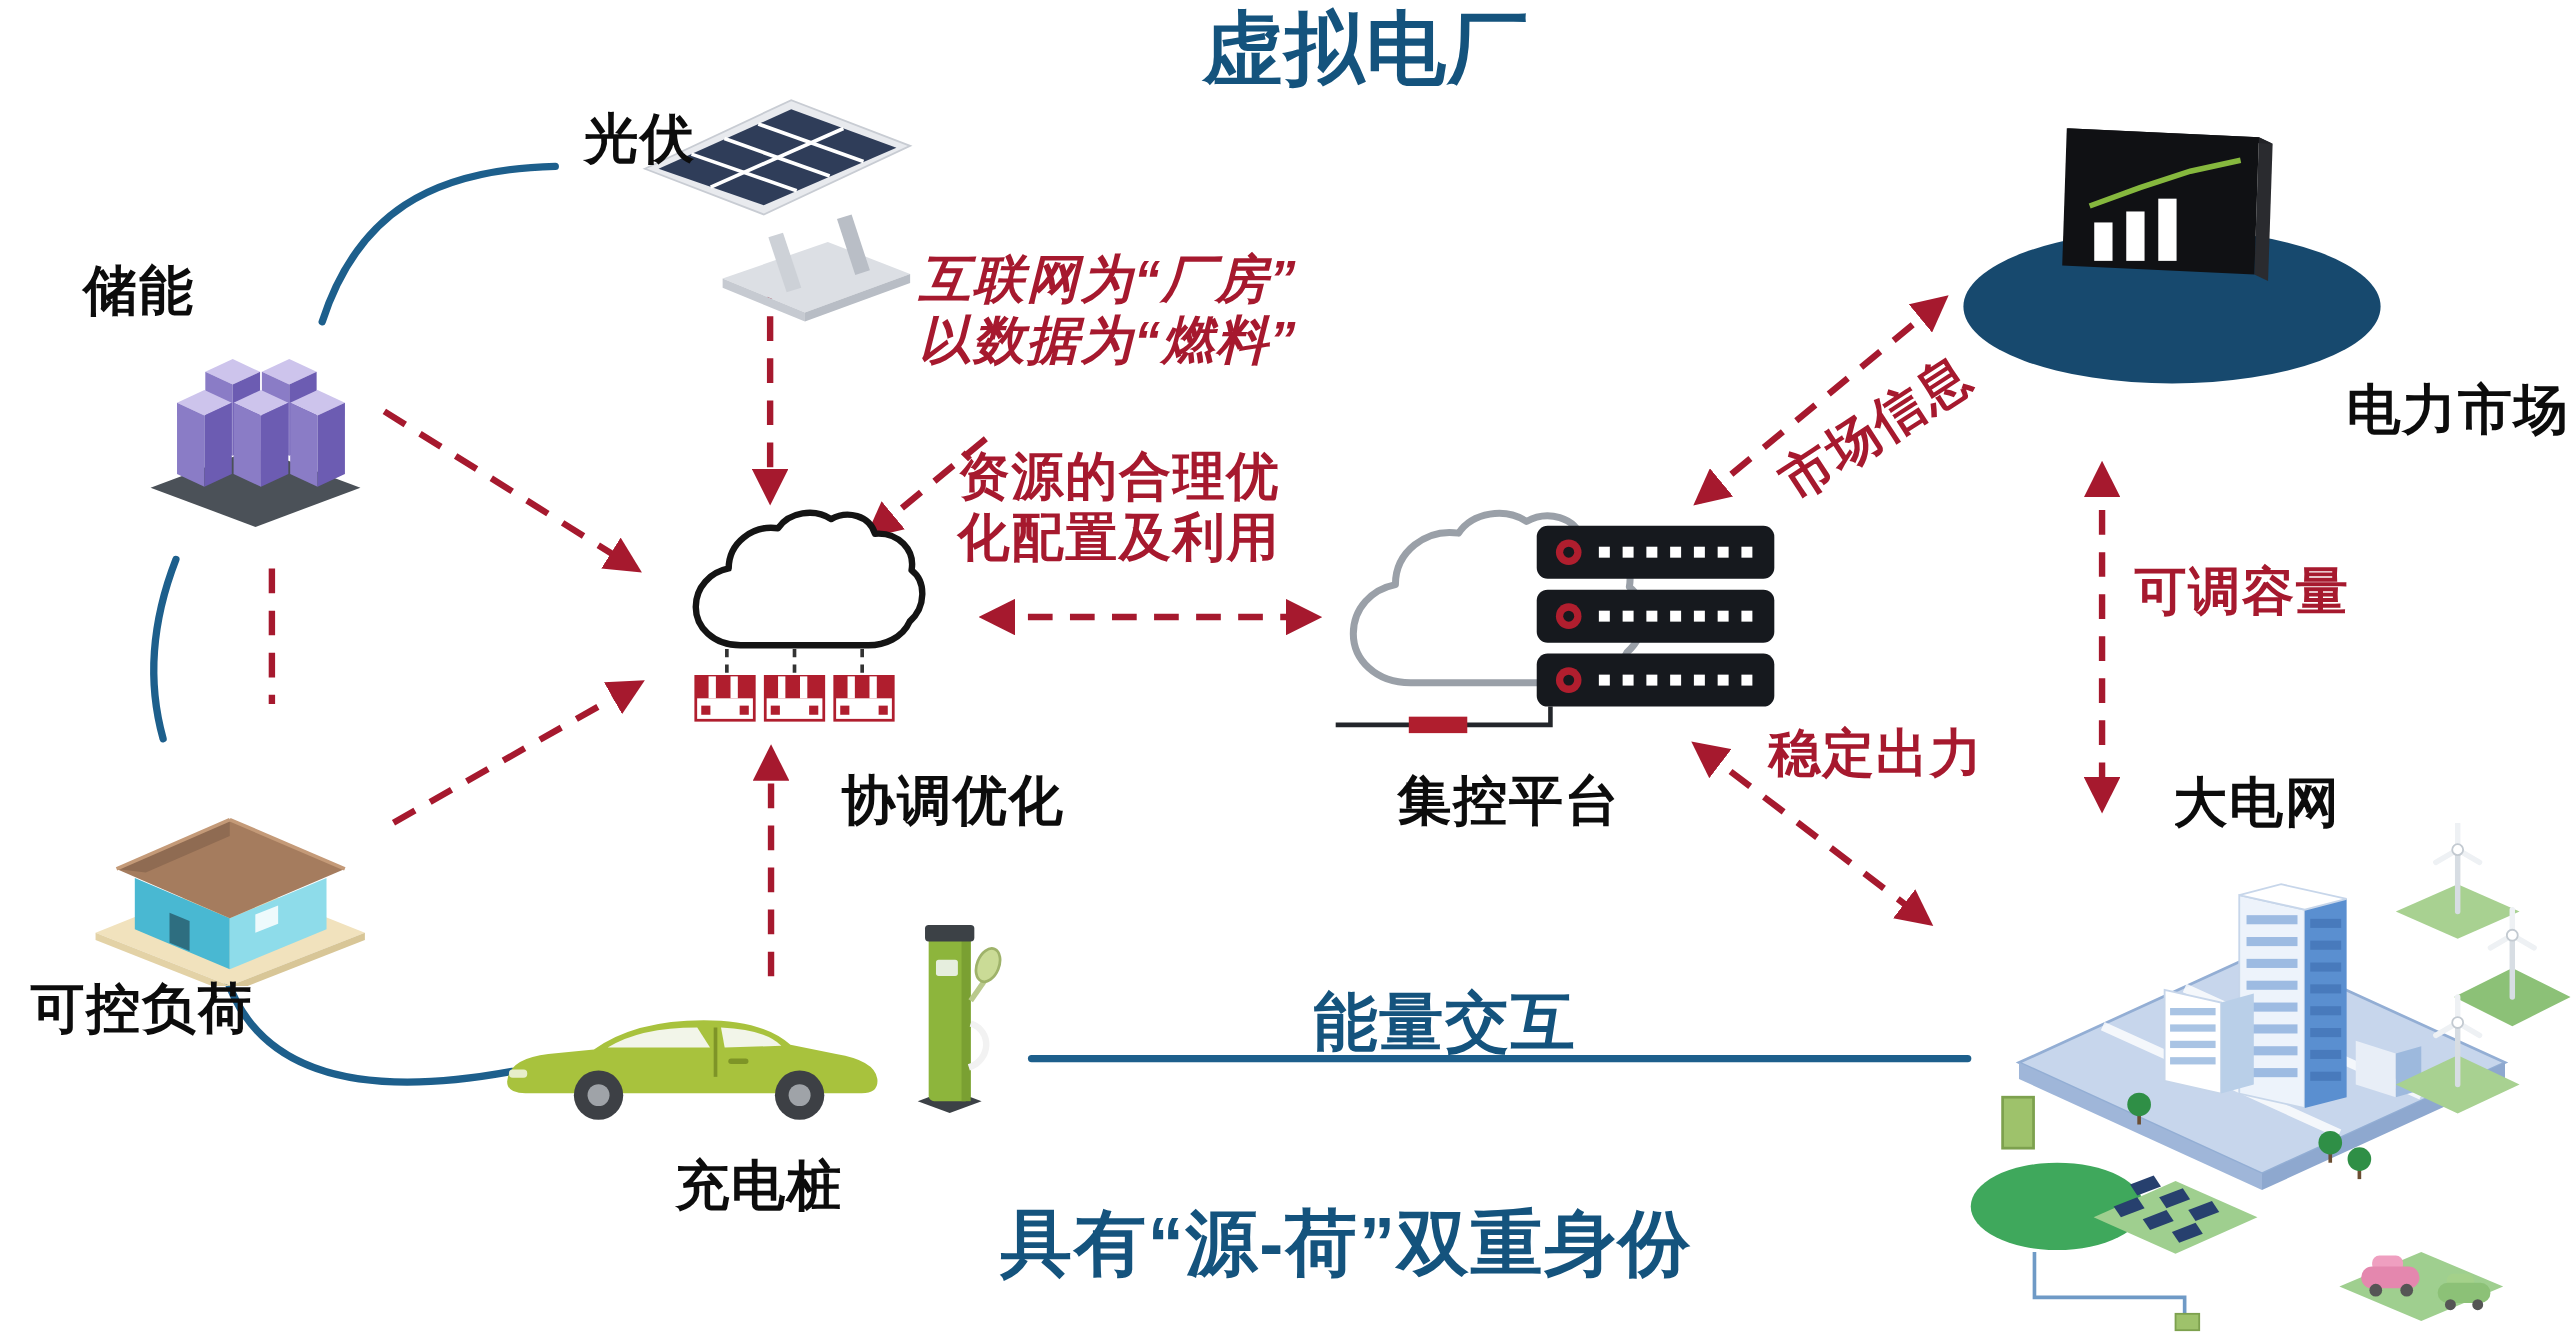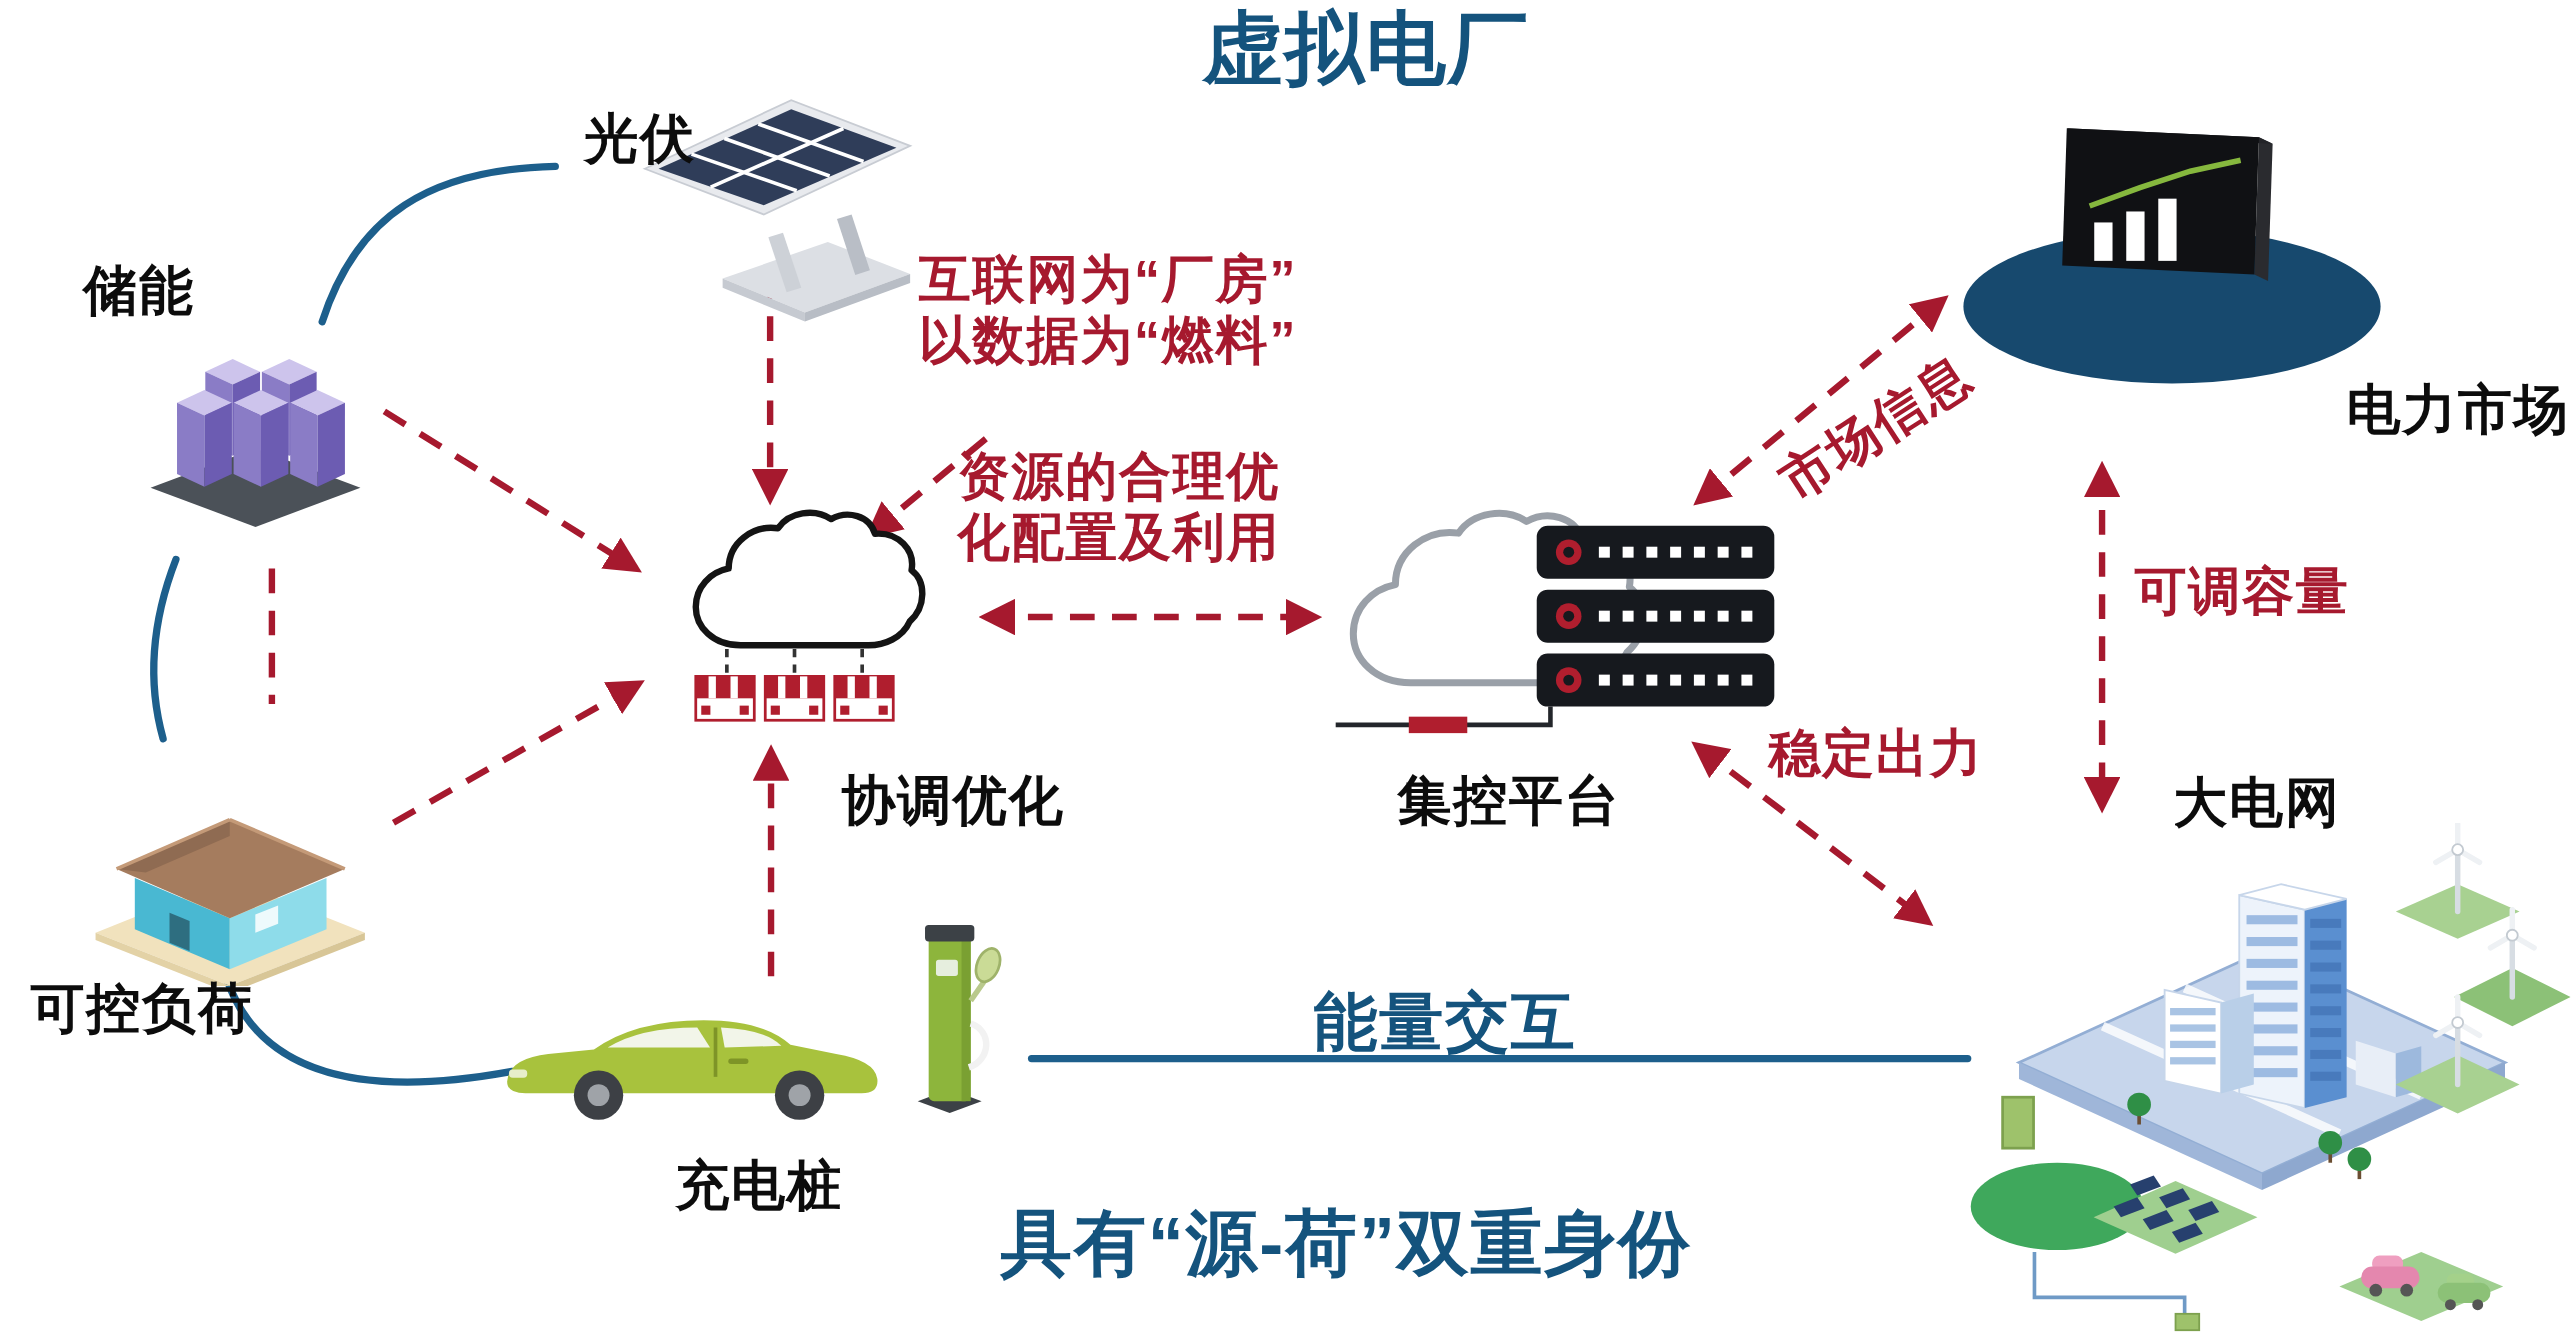--- a/index.html
+++ b/index.html
@@ -361,21 +361,21 @@
 
   <div class="lbl" style="left:640px;top:139px;">光伏</div>
   <div class="lbl" style="left:139px;top:291px;">储能</div>
   <div class="lbl" style="left:142px;top:1009px;">可控负荷</div>
   <div class="lbl" style="left:759px;top:1186px;">充电桩</div>
   <div class="lbl" style="left:1509px;top:801px;">集控平台</div>
   <div class="lbl" style="left:953px;top:801px;">协调优化</div>
   <div class="lbl" style="left:2458px;top:410px;">电力市场</div>
   <div class="lbl" style="left:2257px;top:803px;">大电网</div>
 
-  <div class="lbl red" style="left:1108px;top:310px;">
+  <div class="lbl red" style="left:1108px;top:310px;font-style:italic;">
     <div>互联网为“厂房”</div>
     <div>以数据为“燃料”</div>
   </div>
 
   <div class="lbl red" style="left:1119px;top:507px;">
     <div>资源的合理优</div>
     <div>化配置及利用</div>
   </div>
 
   <div class="lbl red rot" style="left:1876px;top:428px;">市场信息</div>

